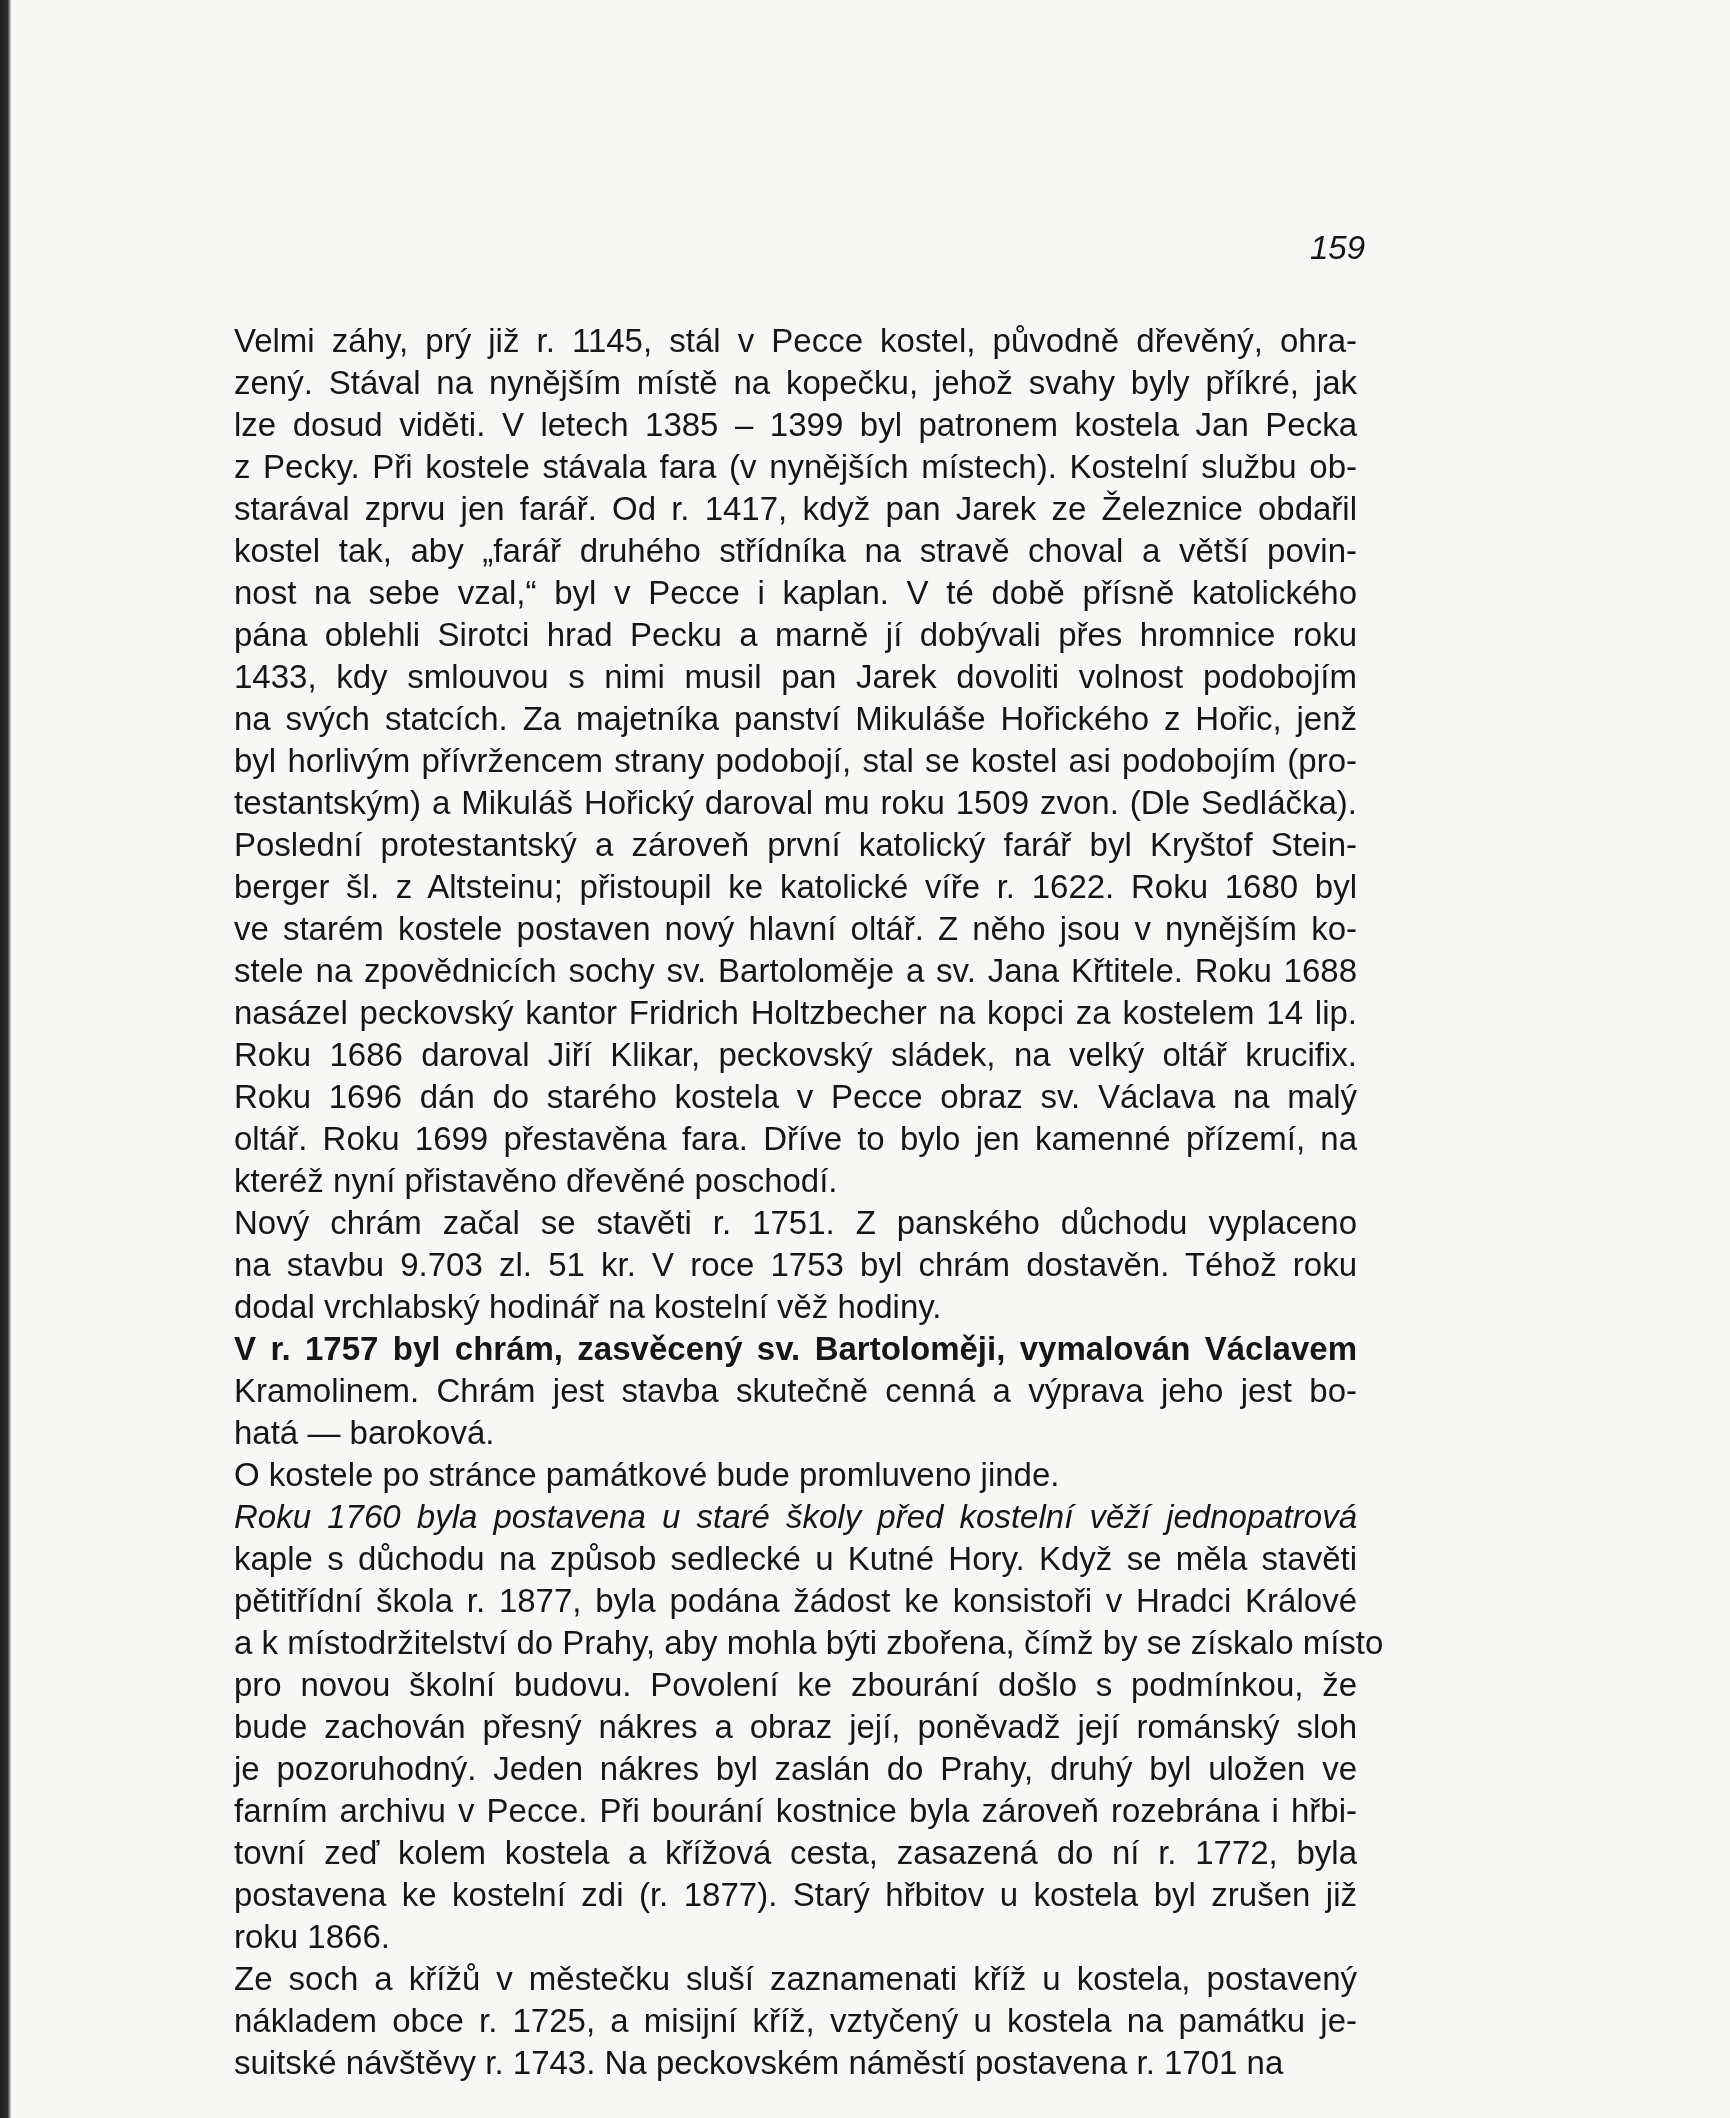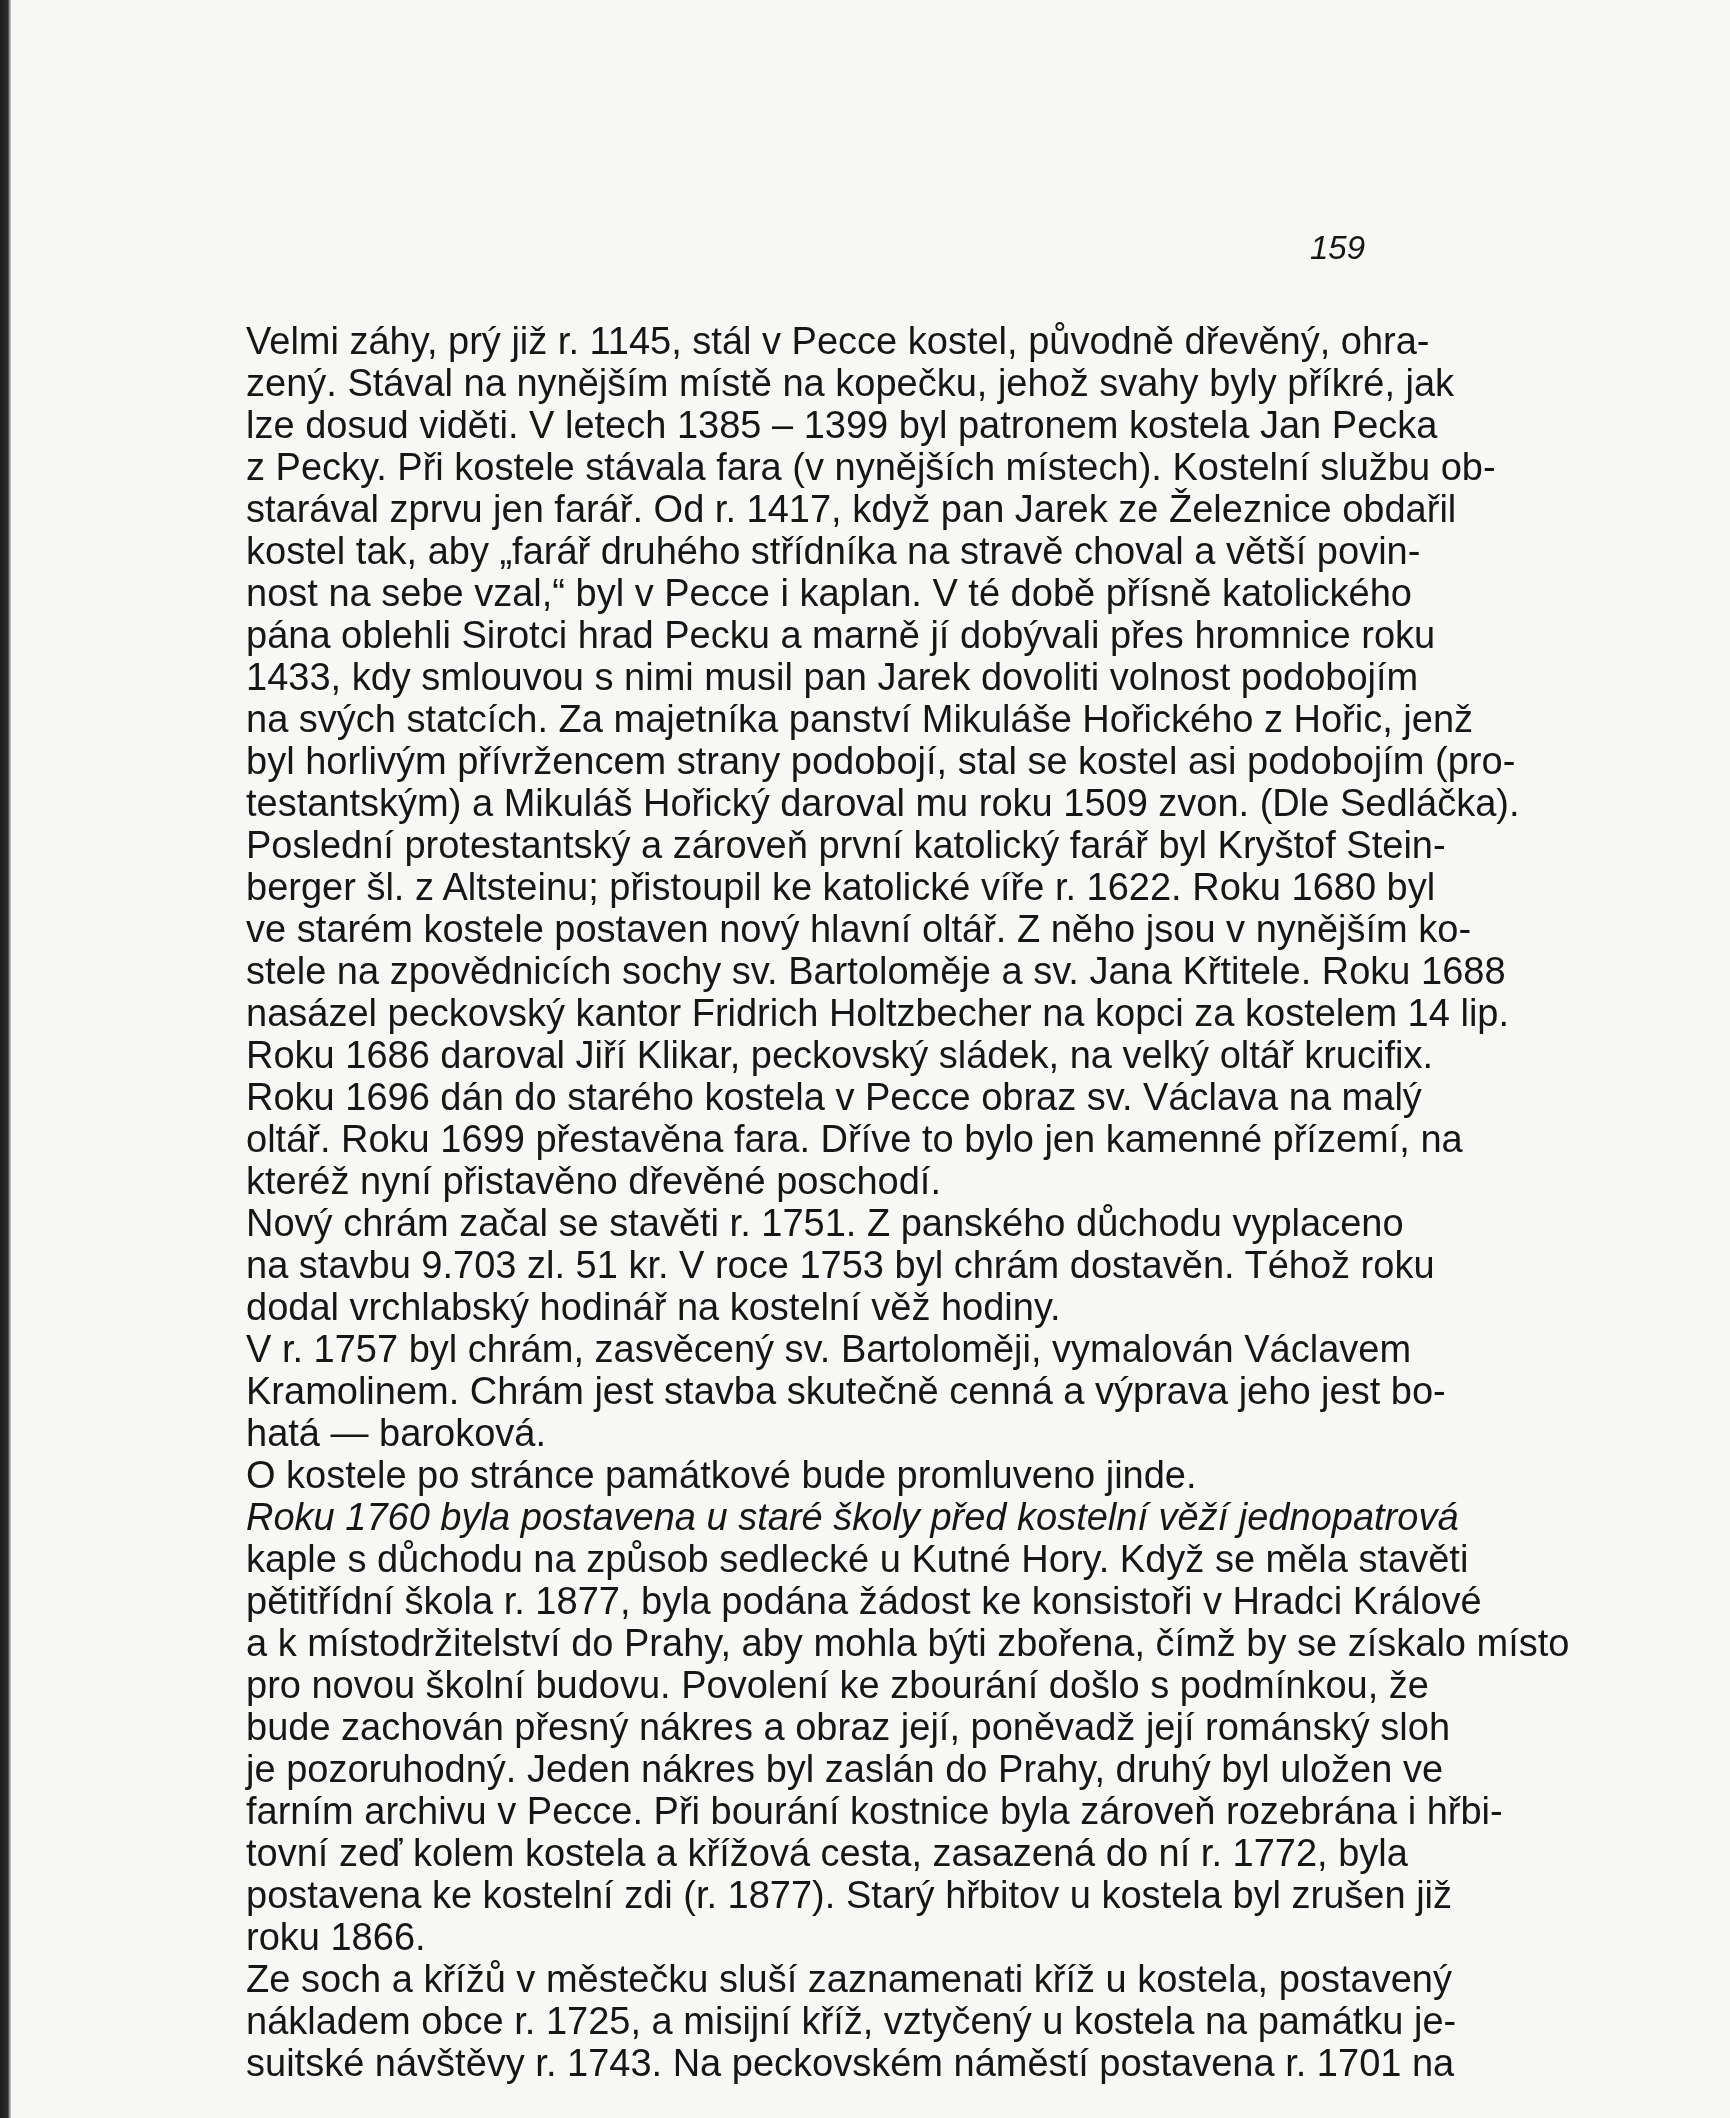--- a/index.html
+++ b/index.html
@@ -13,22 +13,22 @@
   }
   .edge-left {
     position: absolute; left: 0; top: 0; width: 11px; height: 2452px;
     background: linear-gradient(to right, #1c1c1c, #2e2e2e 70%, #d8d8d8);
   }
   .page-number {
     position: absolute; left: 1310px; top: 229px;
     font-size: 33px; font-style: italic;
   }
   .text-block {
-    position: absolute; left: 246px; top: 320px; width: 1123px;
-    font-size: 38px; line-height: 42px;
+    position: absolute; left: 234px; top: 320px; width: 1123px;
+    font-size: 33px; line-height: 42px;
   }
   .line { white-space: nowrap; text-align: justify; text-align-last: justify; display: block; }
   .line.last { text-align-last: left; }
 </style>
 </head>
 <body>
 
 <div class="edge-left"></div>
 
 <div class="page-number">159</div>
@@ -51,21 +51,21 @@
     <span class="line">ve starém kostele postaven nový hlavní oltář. Z něho jsou v nynějším ko-</span>
     <span class="line">stele na zpovědnicích sochy sv. Bartoloměje a sv. Jana Křtitele. Roku 1688</span>
     <span class="line">nasázel peckovský kantor Fridrich Holtzbecher na kopci za kostelem 14 lip.</span>
     <span class="line">Roku 1686 daroval Jiří Klikar, peckovský sládek, na velký oltář krucifix.</span>
     <span class="line">Roku 1696 dán do starého kostela v Pecce obraz sv. Václava na malý</span>
     <span class="line">oltář. Roku 1699 přestavěna fara. Dříve to bylo jen kamenné přízemí, na</span>
     <span class="line last">kteréž nyní přistavěno dřevěné poschodí.</span>
     <span class="line" style="padding-left: 0px;">Nový chrám začal se stavěti r. 1751. Z panského důchodu vyplaceno</span>
     <span class="line">na stavbu 9.703 zl. 51 kr. V roce 1753 byl chrám dostavěn. Téhož roku</span>
     <span class="line last">dodal vrchlabský hodinář na kostelní věž hodiny.</span>
-    <span class="line" style="padding-left: 0px;">V r. 1757 byl chrám, zasvěcený sv. Bartoloměji, vymalován Václavem</span>
+    <span class="line" style="padding-left: 0px; font-weight: bold;">V r. 1757 byl chrám, zasvěcený sv. Bartoloměji, vymalován Václavem</span>
     <span class="line">Kramolinem. Chrám jest stavba skutečně cenná a výprava jeho jest bo-</span>
     <span class="line last">hatá — baroková.</span>
     <span class="line last" style="padding-left: 0px;">O kostele po stránce památkové bude promluveno jinde.</span>
     <span class="line" style="padding-left: 0px; font-style: italic;">Roku 1760 byla postavena u staré školy před kostelní věží jednopatrová</span>
     <span class="line">kaple s důchodu na způsob sedlecké u Kutné Hory. Když se měla stavěti</span>
     <span class="line">pětitřídní škola r. 1877, byla podána žádost ke konsistoři v Hradci Králové</span>
     <span class="line">a k místodržitelství do Prahy, aby mohla býti zbořena, čímž by se získalo místo</span>
     <span class="line">pro novou školní budovu. Povolení ke zbourání došlo s podmínkou, že</span>
     <span class="line">bude zachován přesný nákres a obraz její, poněvadž její románský sloh</span>
     <span class="line">je pozoruhodný. Jeden nákres byl zaslán do Prahy, druhý byl uložen ve</span>

